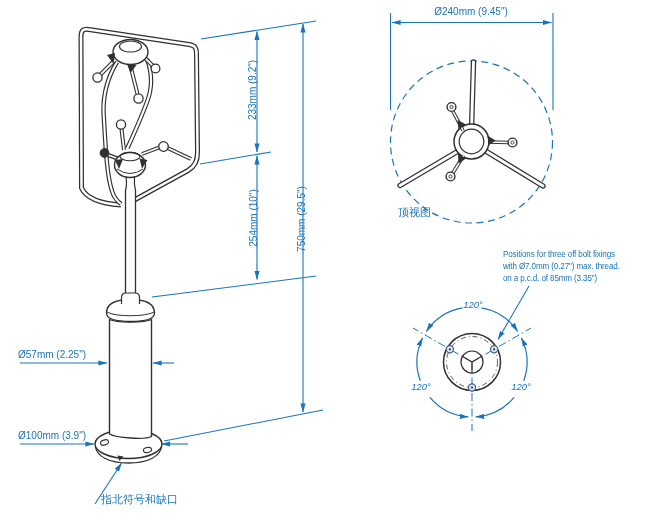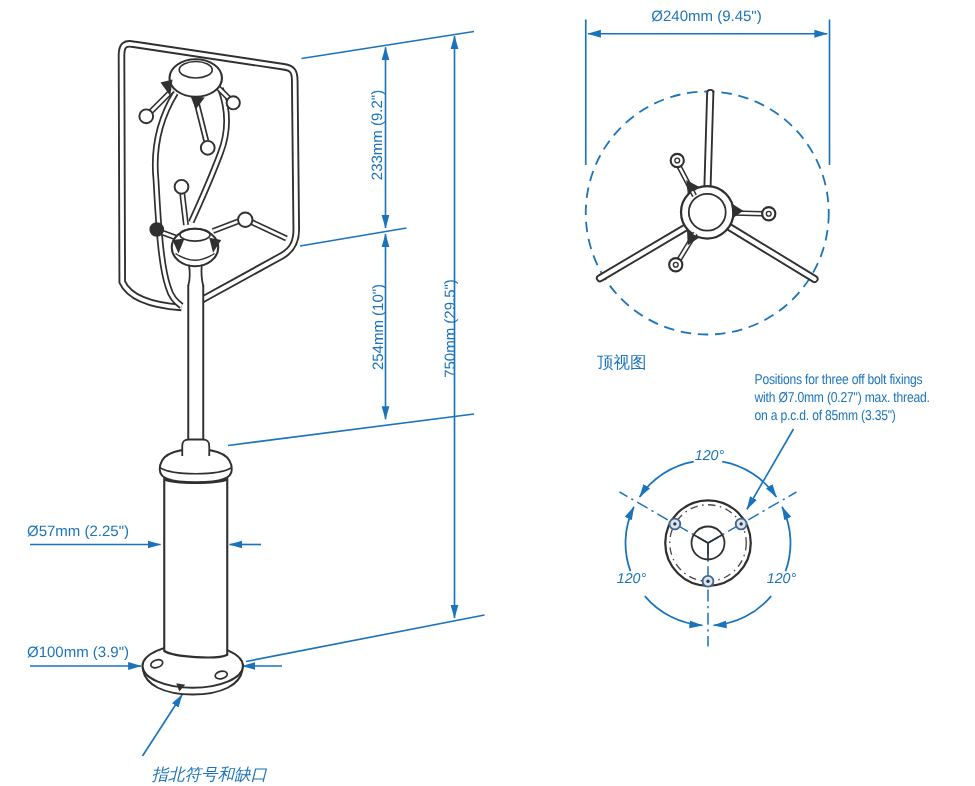--- a/index.html
+++ b/index.html
@@ -175,24 +175,24 @@
     <circle cx="449.9" cy="349.3" r="1.1" fill="#333"></circle>
     <circle cx="472" cy="387.5" r="1.1" fill="#333"></circle>
   </g>
 </svg>
 
 <div class="lbl dim vdim" style="left:252px; top:90px;">233mm (9.2")</div>
 <div class="lbl dim vdim" style="left:253px; top:218px;">254mm (10")</div>
 <div class="lbl dim vdim" style="left:301px; top:219px;">750mm (29.5")</div>
 <div class="lbl dim" style="left:18px; top:349px;">Ø57mm (2.25")</div>
 <div class="lbl dim" style="left:18px; top:430px;">Ø100mm (3.9")</div>
-<div class="lbl cjk" style="left:101px; top:511px;font-style:italic;">指北符号和缺口</div>
+<div class="lbl cjk" style="left:101px; top:493px;">指北符号和缺口</div>
 
 <div class="lbl dim hcenter" style="left:471px; top:6px;">Ø240mm (9.45")</div>
-<div class="lbl cjk" style="left:398px; top:236px;">顶视图</div>
+<div class="lbl cjk" style="left:398px; top:206px;">顶视图</div>
 
 <div class="lbl note" style="left:503px; top:249px;">Positions for three off bolt fixings</div>
 <div class="lbl note" style="left:503px; top:261px;">with Ø7.0mm (0.27") max. thread.</div>
 <div class="lbl note" style="left:503px; top:273px;">on a p.c.d. of 85mm (3.35")</div>
 <div class="lbl angle" style="left:473px; top:305px;">120°</div>
 <div class="lbl angle" style="left:421px; top:387px;">120°</div>
 <div class="lbl angle" style="left:521px; top:387px;">120°</div>
 
 </div>
 

